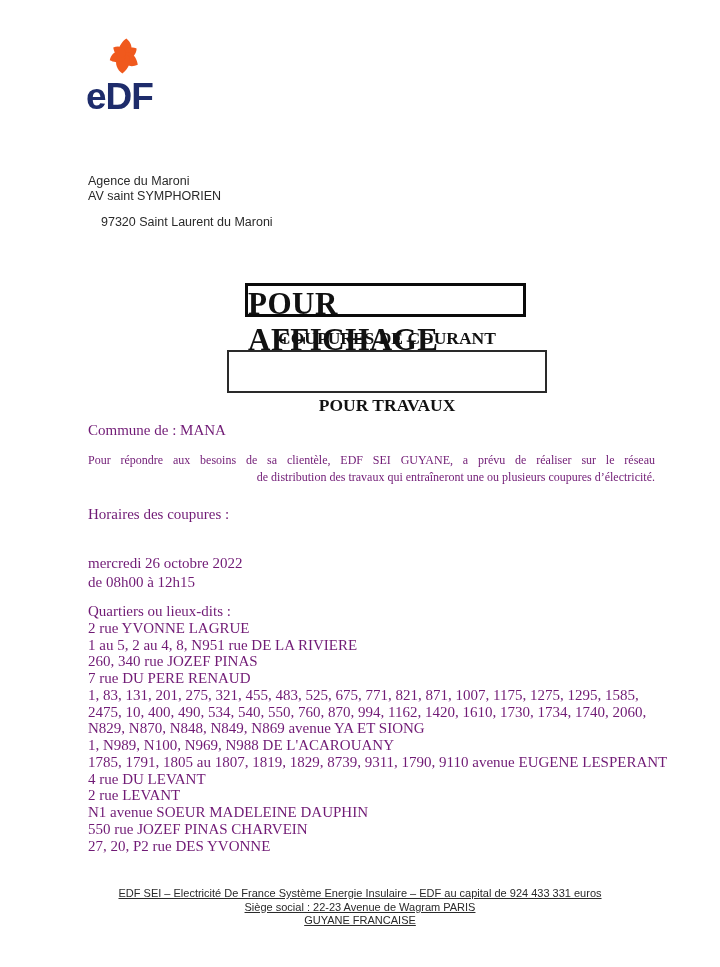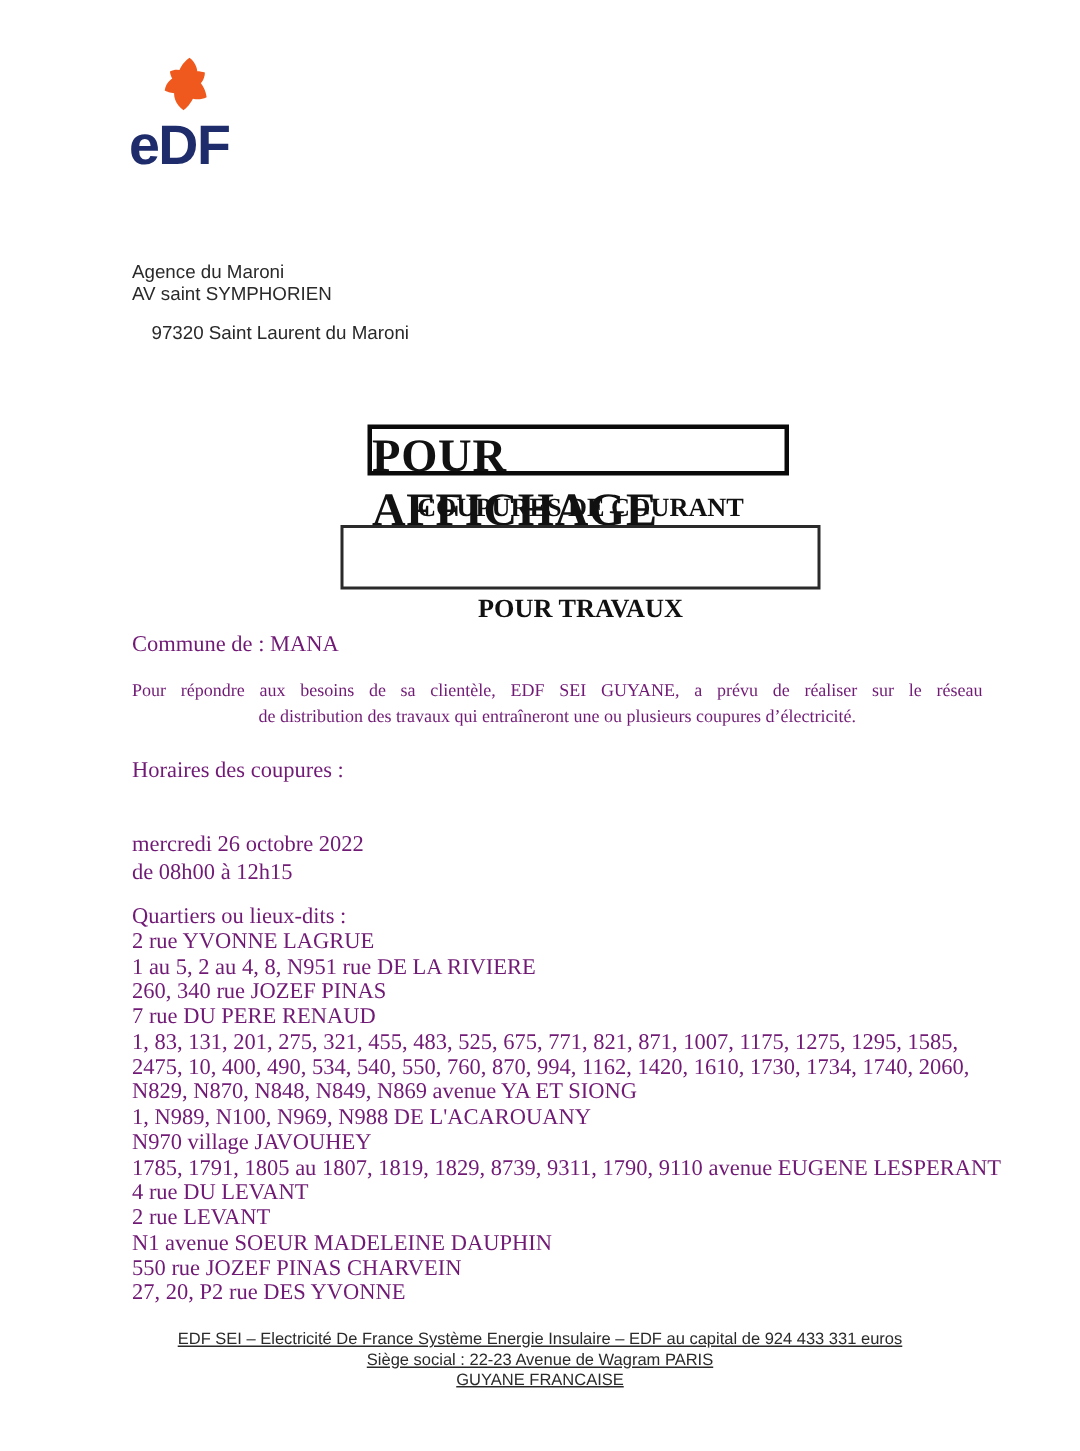--- a/index.html
+++ b/index.html
@@ -49,21 +49,21 @@
     border:2px solid #2a2a2a;
     display:flex;flex-direction:column;align-items:center;justify-content:center;
     font-weight:bold;font-size:17.5px;line-height:19px;
     color:#111;text-align:center;gap:48px;
   }
   
   .bodytext{font-size:15px;line-height:17px;color:#701a75;}
   .commune{position:absolute;left:88px;top:422px;}
   .intro{position:absolute;left:88px;top:452px;width:567px;font-size:12px;}
   .intro .l1{text-align:justify;text-align-last:justify;}
-  .intro .l2{text-align:center;}
+  .intro .l2{text-align:right;}
   .horaires{position:absolute;left:88px;top:506px;}
   .dateblock{position:absolute;left:88px;top:554px;line-height:19px;}
   .quartiers{
     position:absolute;left:88px;top:603px;
     line-height:16.75px;white-space:nowrap;
   }
   
   .footer{
     position:absolute;left:0;top:887px;width:720px;
     text-align:center;
@@ -128,21 +128,20 @@
     <div>Quartiers ou lieux-dits :</div>
     <div>
         <div>2 rue YVONNE LAGRUE</div>
         <div>1 au 5, 2 au 4, 8, N951 rue DE LA RIVIERE</div>
         <div>260, 340 rue JOZEF PINAS</div>
         <div>7 rue DU PERE RENAUD</div>
         <div>1, 83, 131, 201, 275, 321, 455, 483, 525, 675, 771, 821, 871, 1007, 1175, 1275, 1295, 1585,</div>
         <div>2475, 10, 400, 490, 534, 540, 550, 760, 870, 994, 1162, 1420, 1610, 1730, 1734, 1740, 2060,</div>
         <div>N829, N870, N848, N849, N869 avenue YA ET SIONG</div>
         <div>1, N989, N100, N969, N988 DE L'ACAROUANY</div>
-        <div>N970 village JAVOUHEY</div>
         <div>1785, 1791, 1805 au 1807, 1819, 1829, 8739, 9311, 1790, 9110 avenue EUGENE LESPERANT</div>
         <div>4 rue DU LEVANT</div>
         <div>2 rue LEVANT</div>
         <div>N1 avenue SOEUR MADELEINE DAUPHIN</div>
         <div>550 rue JOZEF PINAS CHARVEIN</div>
         <div>27, 20, P2 rue DES YVONNE</div>
       </div>
   </div>
 
   <div class="footer">

